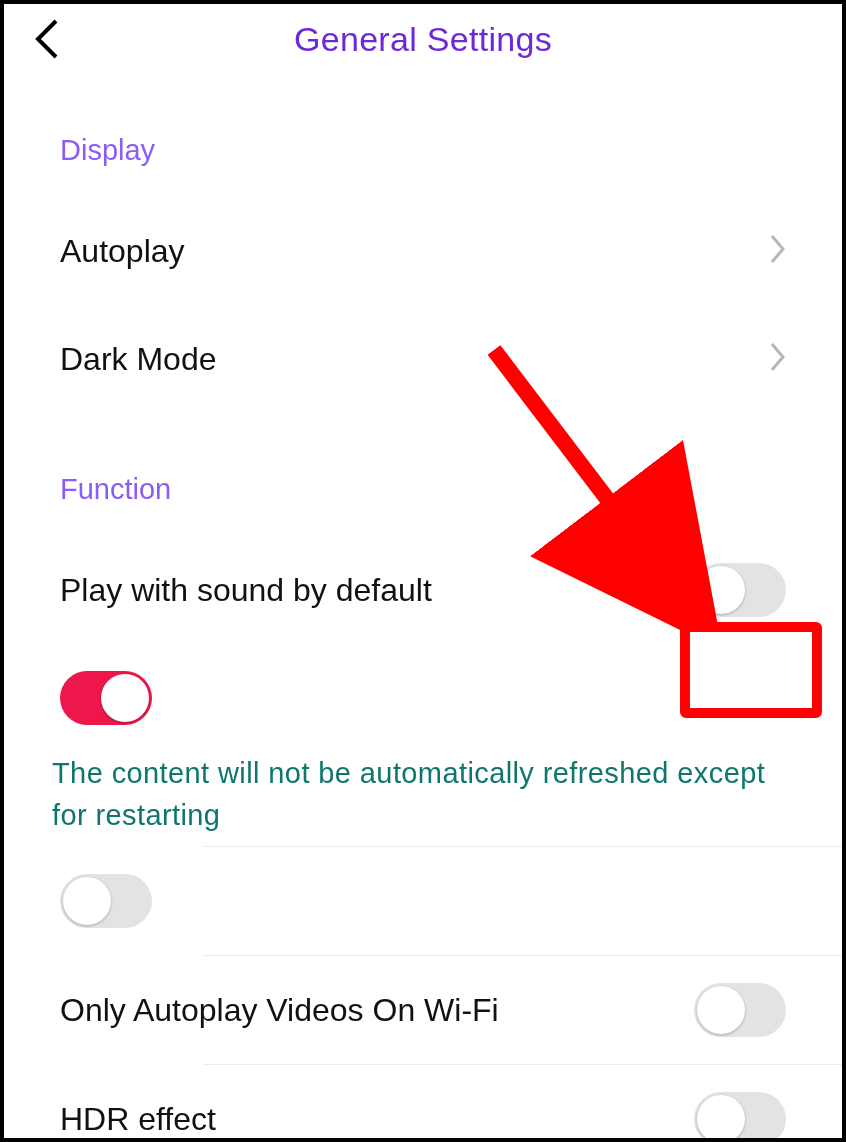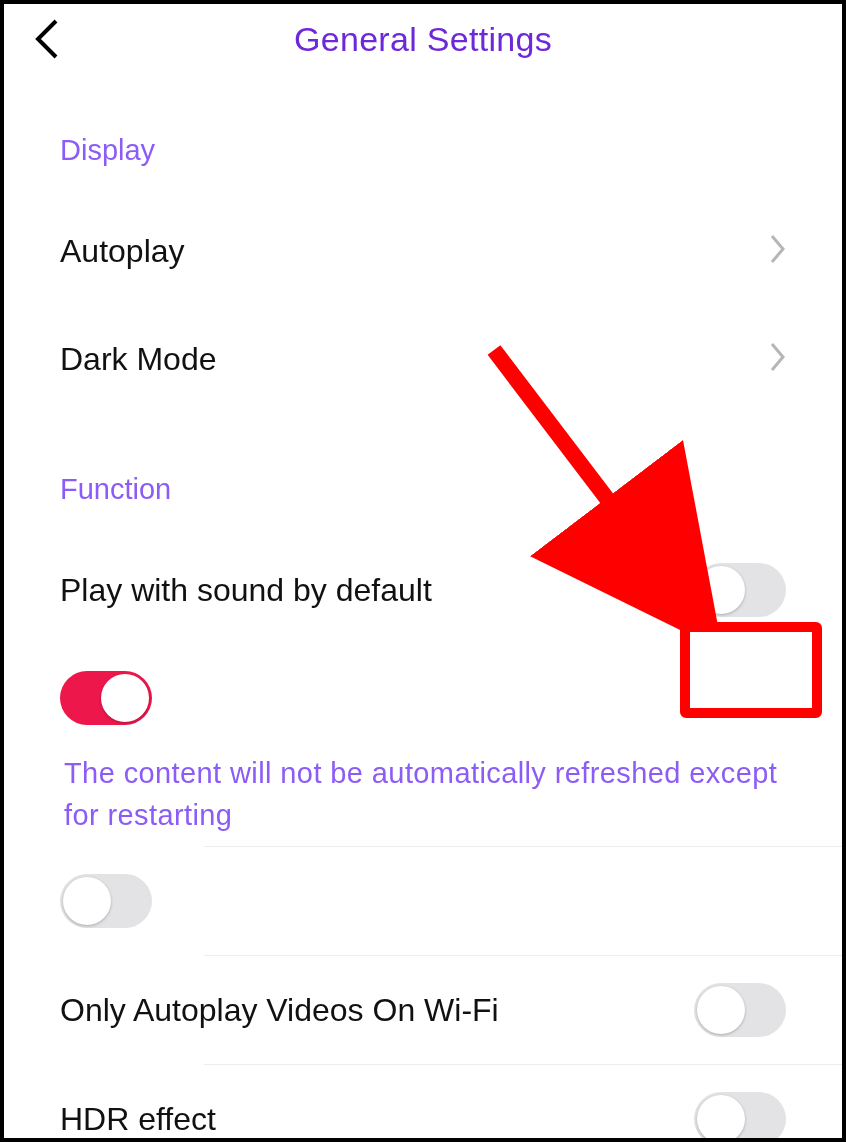--- a/index.html
+++ b/index.html
@@ -74,23 +74,23 @@
     left: 3px;
     width: 48px;
     height: 48px;
     background: #fff;
     border-radius: 50%;
     box-shadow: 0 1px 3px rgba(0,0,0,0.25);
   }
   .toggle.on { background: #ed174b; }
   .toggle.on .knob { left: auto; right: 3px; }
   .desc {
-    padding: 0 56px 10px 60px;
+    padding: 0 56px 10px 48px;
     font-size: 29px;
-    color: #8b5cf6;
+    color: #0f766e;
     line-height: 1.45;
     letter-spacing: 0.4px;
   }
   .sep {
     margin: 0 0 0 200px;
     border: none;
     border-top: 1px solid #ececec;
   }
   .highlight-box {
     position: absolute;

